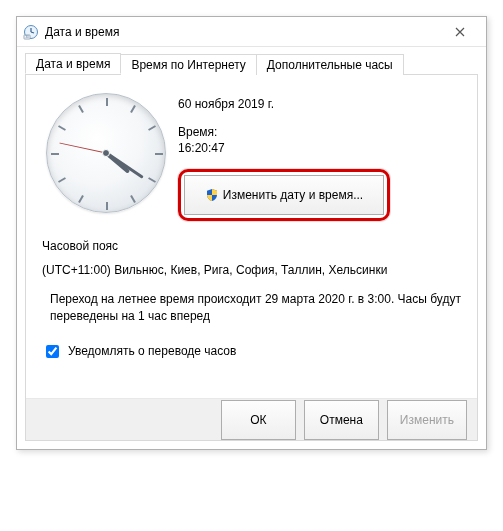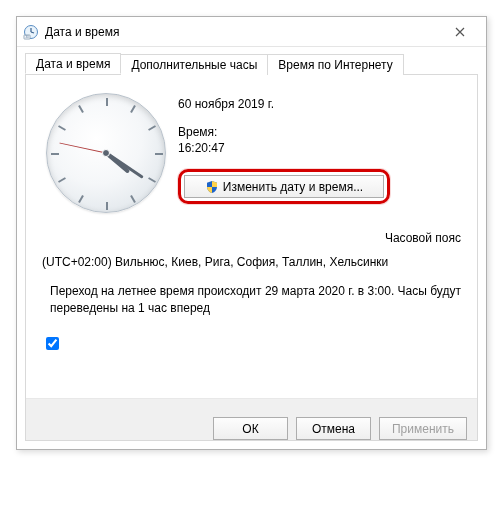--- a/index.html
+++ b/index.html
@@ -20,26 +20,26 @@
   .clock-face { width:120px; height:120px; border-radius:50%; background: radial-gradient(circle at 42% 38%, #ffffff 0%, #f5f7f9 45%, #dfe5ea 85%, #c9d1d8 100%); border:1px solid #b9c2cb; box-shadow: inset 0 2px 6px rgba(0,0,0,0.15), 0 1px 2px rgba(0,0,0,0.1); position:relative;}
   .tick { position:absolute; left:50%; top:4px; width:2px; height:8px; background:#7b8793; transform-origin: 1px 56px; }
   .hand { position:absolute; left:50%; top:50%; transform-origin: 50% 100%; background:#555; border-radius:2px;}
   .hand.h { width:4px; height:30px; margin-left:-2px; margin-top:-30px; background:#5a6470;}
   .hand.m { width:3px; height:44px; margin-left:-1.5px; margin-top:-44px; background:#5a6470;}
   .hand.s { width:1px; height:48px; margin-left:-0.5px; margin-top:-48px; background:#b04040;}
   .pin { position:absolute; left:50%; top:50%; width:8px; height:8px; margin:-4px 0 0 -4px; background:#5a6470; border-radius:50%; border:1px solid #fff;}
   .info { padding-top:4px; }
   .info .lbl { margin-top:2px; margin-bottom:2px; }
   .info .val { margin-bottom:14px; }
-  .btn { font-size:12px; padding:2px 12px; height:23px; background:linear-gradient(#fdfdfd,#efefef); border:1px solid #adadad; color:#000; display:inline-flex; align-items:center; justify-content:center; min-width:75px; }
+  .btn { font-size:12px; padding:19px 12px; height:23px; background:linear-gradient(#fdfdfd,#efefef); border:1px solid #adadad; color:#000; display:inline-flex; align-items:center; justify-content:center; min-width:75px; }
   .btn.disabled { color:#a0a0a0; }
   .highlight-wrap { border:3px solid #d40000; border-radius:10px; padding:3px; display:inline-block; box-shadow:0 0 0 1px rgba(212,0,0,0.15);}
   .change-dt-btn { width:200px; height:23px; }
   .shield { width:14px; height:14px; margin-right:4px; display:inline-block; }
-  .section-h { margin:18px 0 10px 16px;text-align:right; }
+  .section-h { margin:18px 0 10px 0; }
   .tz-row { margin-bottom:14px; }
   .tz-btn-row { text-align:right; padding-right:4px; margin-bottom:14px;}
   .note { margin:6px 0 16px 8px; line-height:1.45;}
   .cb-row { display:flex; align-items:center; gap:6px; }
   .cb { width:13px; height:13px; }
   .footer { height:42px; display:flex; justify-content:flex-end; align-items:flex-end; gap:8px; padding:0 10px; border-top:1px solid #e8e8e8; background:#f0f0f0; position:absolute; left:0; right:0; bottom:0;margin-top:43px;}
 </style>
 </head>
 <body>
 
@@ -59,22 +59,22 @@
       <div class="close-btn">
         <svg width="10" height="10" viewBox="0 0 10 10">
             <path d="M1 1L9 9M9 1L1 9" stroke="currentColor" stroke-width="1.2"></path>
           </svg>
       </div>
     </div>
 
     <div class="client">
       <div class="tabs">
         <div class="tab active">Дата и время</div>
+        <div class="tab">Время по Интернету</div>
         <div class="tab">Дополнительные часы</div>
-        <div class="tab">Время по Интернету</div>
       </div>
 
       <div class="panel">
 
         <div class="row1">
           <div class="clock">
             <div class="clock-face">
               <div class="tick" style="transform:rotate(0deg)"></div>
               <div class="tick" style="transform:rotate(30deg)"></div>
               <div class="tick" style="transform:rotate(60deg)"></div>
@@ -108,30 +108,31 @@
                     <path d="M7 7 L7 13 C4.2 12.3 2 10 2 7 Z" fill="#ffd24a"></path>
                   </svg>
                 </span>
                 <span>Изменить дату и время...</span>
               </button>
             </span>
           </div>
         </div>
 
         <div class="section-h">Часовой пояс</div>
-        <div class="tz-row">(UTC+02:00) Вильнюс, Киев, Рига, София, Таллин, Хельсинки</div>
+        <div class="tz-row">(UTC+11:00) Вильнюс, Киев, Рига, София, Таллин, Хельсинки</div>
 
         <div class="note">Переход на летнее время происходит 29 марта 2020 г. в 3:00. Часы будут переведены на 1 час вперед</div>
 
         <label class="cb-row">
           <input type="checkbox" class="cb" checked="" style="">
+          <span>Уведомлять о переводе часов</span>
         </label>
 
         <div class="footer">
           <button class="btn">ОК</button>
           <button class="btn">Отмена</button>
-          <button class="btn disabled">Применить</button>
+          <button class="btn disabled">Изменить</button>
         </div>
 
       </div>
     </div>
   </div>
 </div>
 
 </body></html>

